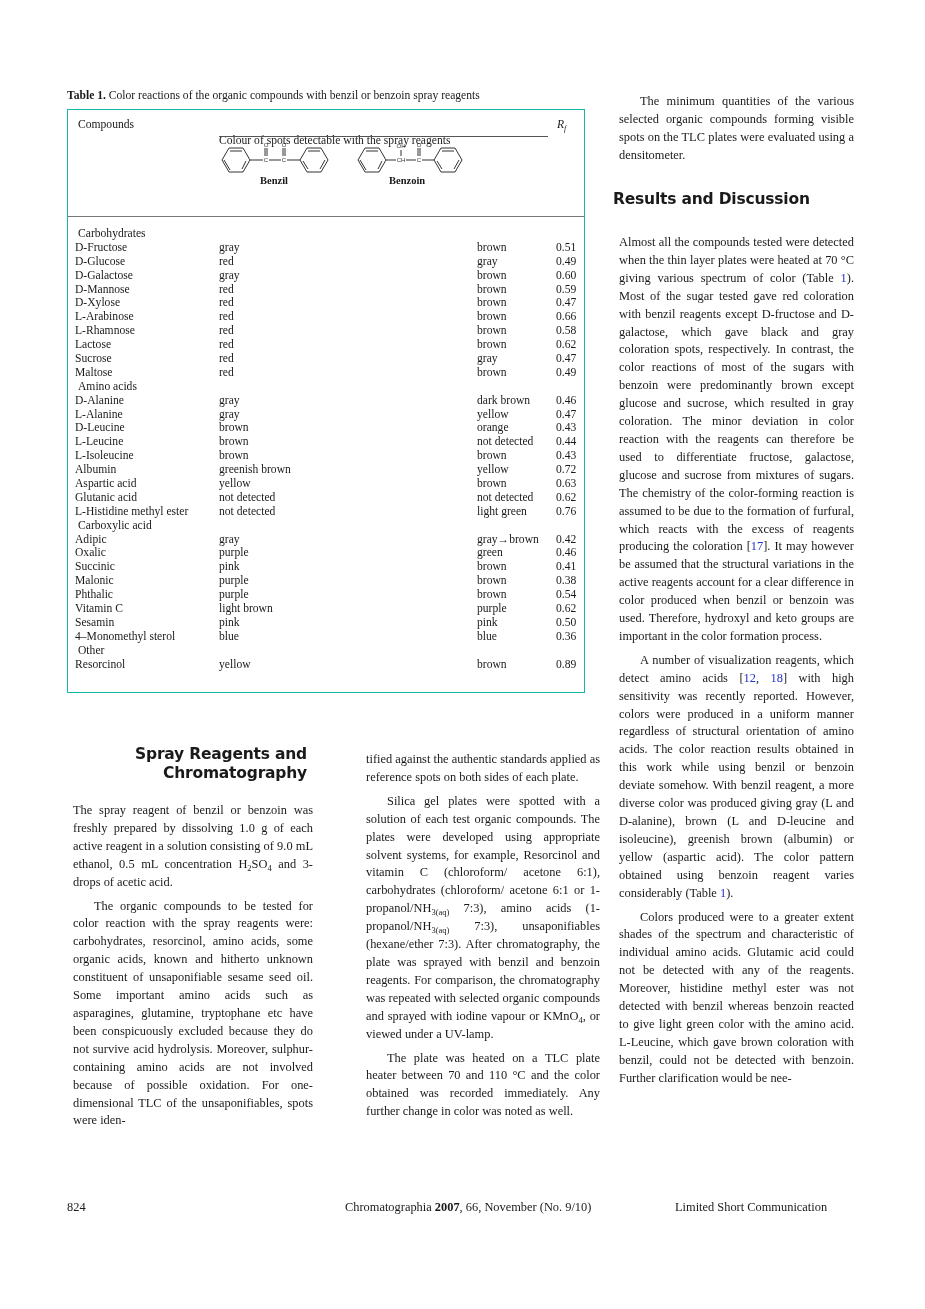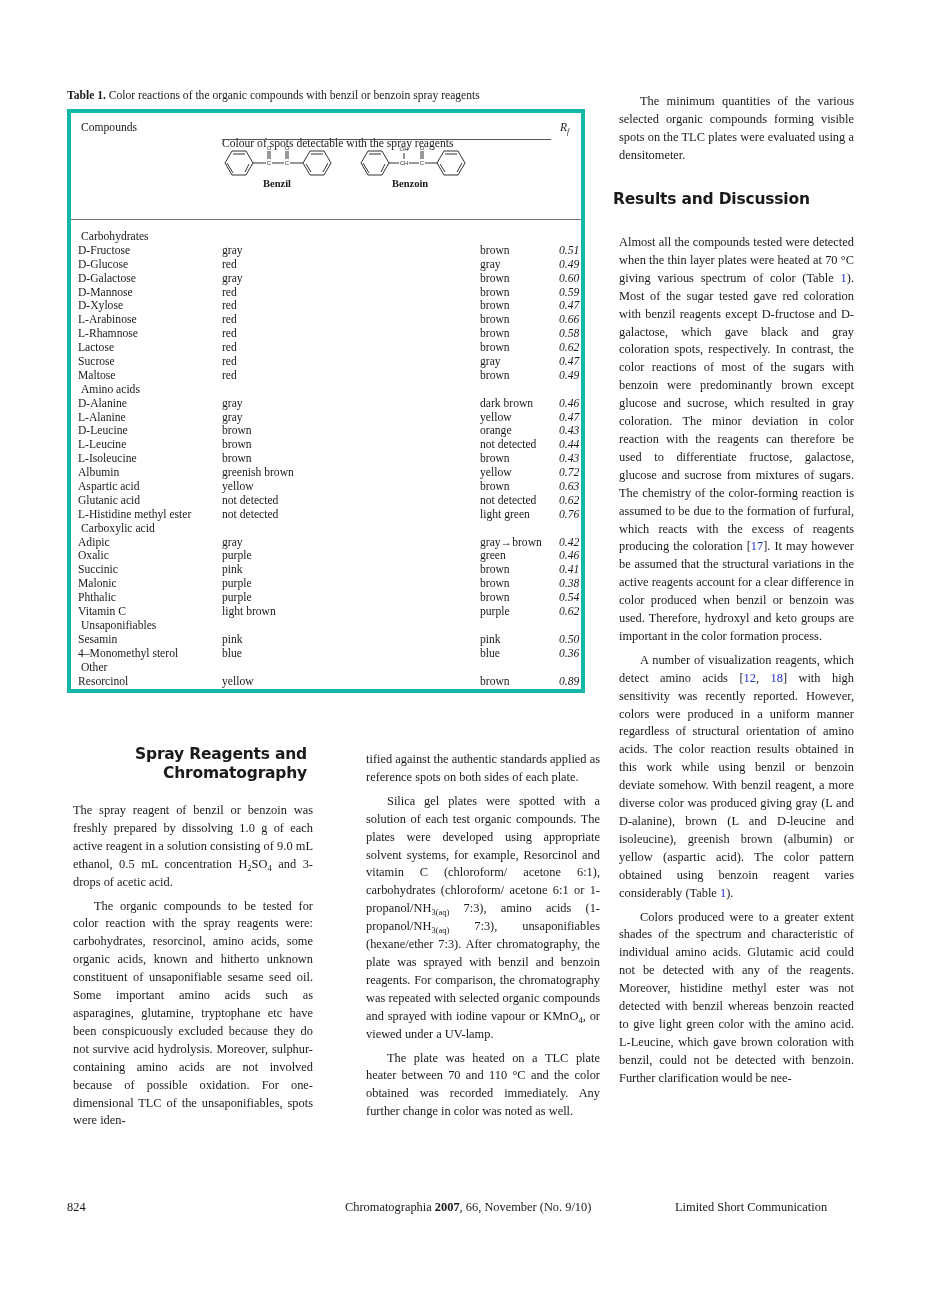--- a/index.html
+++ b/index.html
@@ -1,41 +1,41 @@
 <!DOCTYPE html>
 <html><head>
 <meta charset="utf-8">
 <style>
   html, body { margin:0; padding:0; background:#fff; }
   body { width:925px; height:1309px; position:relative; overflow:hidden;
          font-family:"Liberation Serif","DejaVu Serif",serif; color:#1a1a1a; }
   .caption { position:absolute; left:67px; top:89px; font-size:11.6px; white-space:nowrap; }
   .caption b { font-weight:bold; }
   .tbl { position:absolute; left:67px; top:109px; width:518px; height:584px;
-         border:4px solid #14b8a6; box-sizing:border-box; }
+         border:1px solid #14b8a6; box-sizing:border-box; }
   .hdr-div { position:absolute; left:0; right:0; top:106px; border-top:1px solid #777; }
   .th { position:absolute; font-size:11.6px; top:8px; }
   .th-comp { left:10px; }
   .th-colour { left:151px;margin-top:16px; }
   .th-rf { left:489px; font-style:italic; }
   .th-rf sub { font-size:8px; }
   .th-line { position:absolute; left:151px; width:329px; top:26px; border-top:1px solid #555; }
   .mol { position:absolute; top:30px; }
   .mol-benzil { left:150px; }
   .mol-benzoin { left:286px; }
   .mol-label { position:absolute; top:65px; font-size:10.5px; font-weight:bold; }
   .lbl-benzil { left:192px; }
   .lbl-benzoin { left:321px; }
   .rows { position:absolute; left:0; right:0; top:117px; }
   .row { position:relative; height:13.9px; font-size:11.6px; line-height:13.9px; white-space:nowrap; }
   .row .c0 { position:absolute; left:7px; }
   .row.group .c0 { left:10px; }
   .row .c1 { position:absolute; left:151px; }
   .row .c2 { position:absolute; left:409px; }
-  .row .c3 { position:absolute; left:488px;font-style:italic; }
+  .row .c3 { position:absolute; left:488px; }
 
   .col { position:absolute; font-size:12.4px; line-height:17.9px; text-align:justify; }
   .col p { margin:6px; }
   .col p.ind { text-indent:21px; }
   .col-left { left:67px; top:796px; width:252px; }
   .col-mid { left:360px; top:745px; width:246px; }
   .col-right { left:613px; top:87px; width:247px; }
   .col-right2 { left:613px; top:228px; width:247px; }
   h2 { position:absolute; margin:0; font-family:"DejaVu Sans","Liberation Sans",sans-serif;
        font-weight:bold; font-size:15.5px; line-height:19px; letter-spacing:-0.2px; }
@@ -268,23 +268,20 @@
         <span class="c1">purple</span>
         <span class="c2">brown</span>
         <span class="c3">0.54</span>
       </div>
       <div class="row">
         <span class="c0">Vitamin C</span>
         <span class="c1">light brown</span>
         <span class="c2">purple</span>
         <span class="c3">0.62</span>
       </div>
-      <div class="row group">
-        <span class="c0">Unsaponifiables</span>
-      </div>
       <div class="row">
         <span class="c0">Sesamin</span>
         <span class="c1">pink</span>
         <span class="c2">pink</span>
         <span class="c3">0.50</span>
       </div>
       <div class="row">
         <span class="c0">4–Monomethyl sterol</span>
         <span class="c1">blue</span>
         <span class="c2">blue</span>

